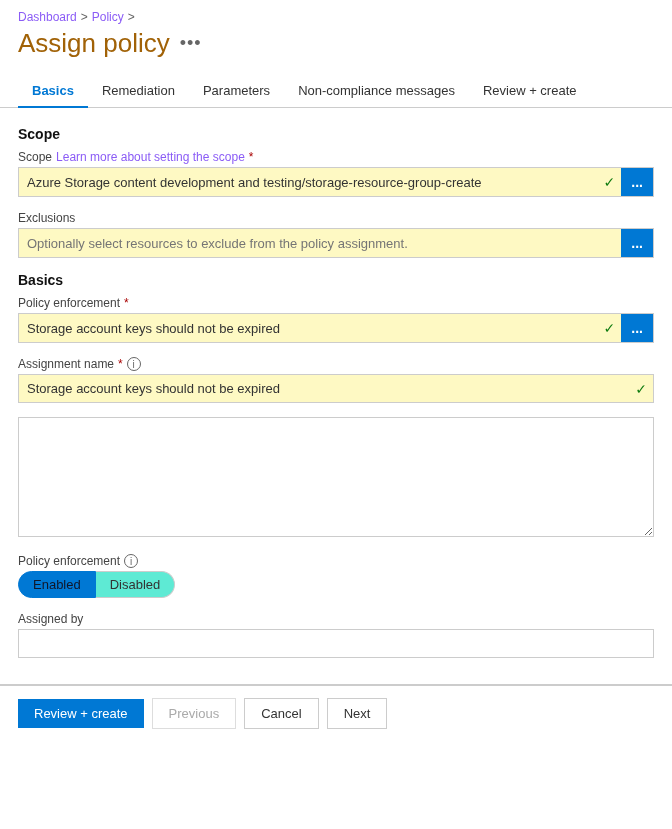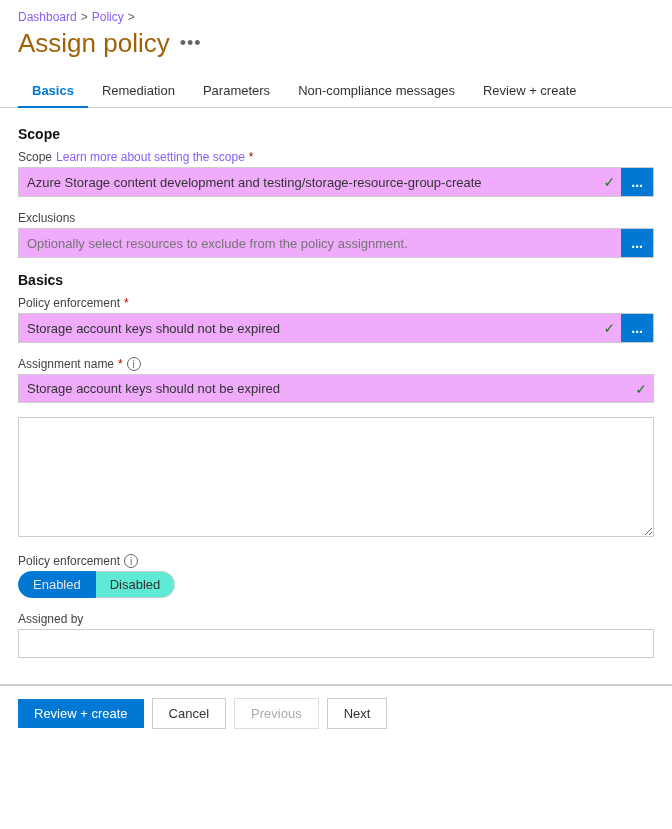--- a/index.html
+++ b/index.html
@@ -96,21 +96,21 @@
       border-radius: 50%;
       font-size: 10px;
       color: #666;
       cursor: pointer;
     }
 
     .input-row {
       display: flex;
       align-items: center;
       border: 1px solid #ccc;
-      background: #f0abfc;
+      background: #fef9c3;
       margin-bottom: 14px;
     }
     .input-row input, .input-row .input-text {
       flex: 1;
       border: none;
       outline: none;
       padding: 6px 8px;
       font-size: 13px;
       color: #333;
       background: transparent;
@@ -156,21 +156,21 @@
       gap: 0;
     }
     .toggle-btn {
       padding: 5px 14px;
       font-size: 13px;
       cursor: pointer;
       border: 1px solid #ccc;
     }
     .toggle-btn.active {
       background: #0078d4;
-      color: #e5e5e5;
+      color: #0f172a;
       border-color: #0078d4;
       border-radius: 20px 0 0 20px;
     }
     .toggle-btn.inactive {
       background: #5eead4;
       color: #333;
       border-radius: 0 20px 20px 0;
       border-left: none;
     }
 
@@ -308,16 +308,16 @@
     </div>
     <input type="text" class="assigned-by-input" style="">
   </div>
 
 </div>
 
 <hr class="divider">
 
 <div class="footer">
   <button class="btn-primary">Review + create</button>
+  <button class="btn-secondary disabled">Previous</button>
   <button class="btn-secondary">Cancel</button>
-  <button class="btn-secondary disabled">Previous</button>
   <button class="btn-secondary">Next</button>
 </div>
 
 </body></html>

